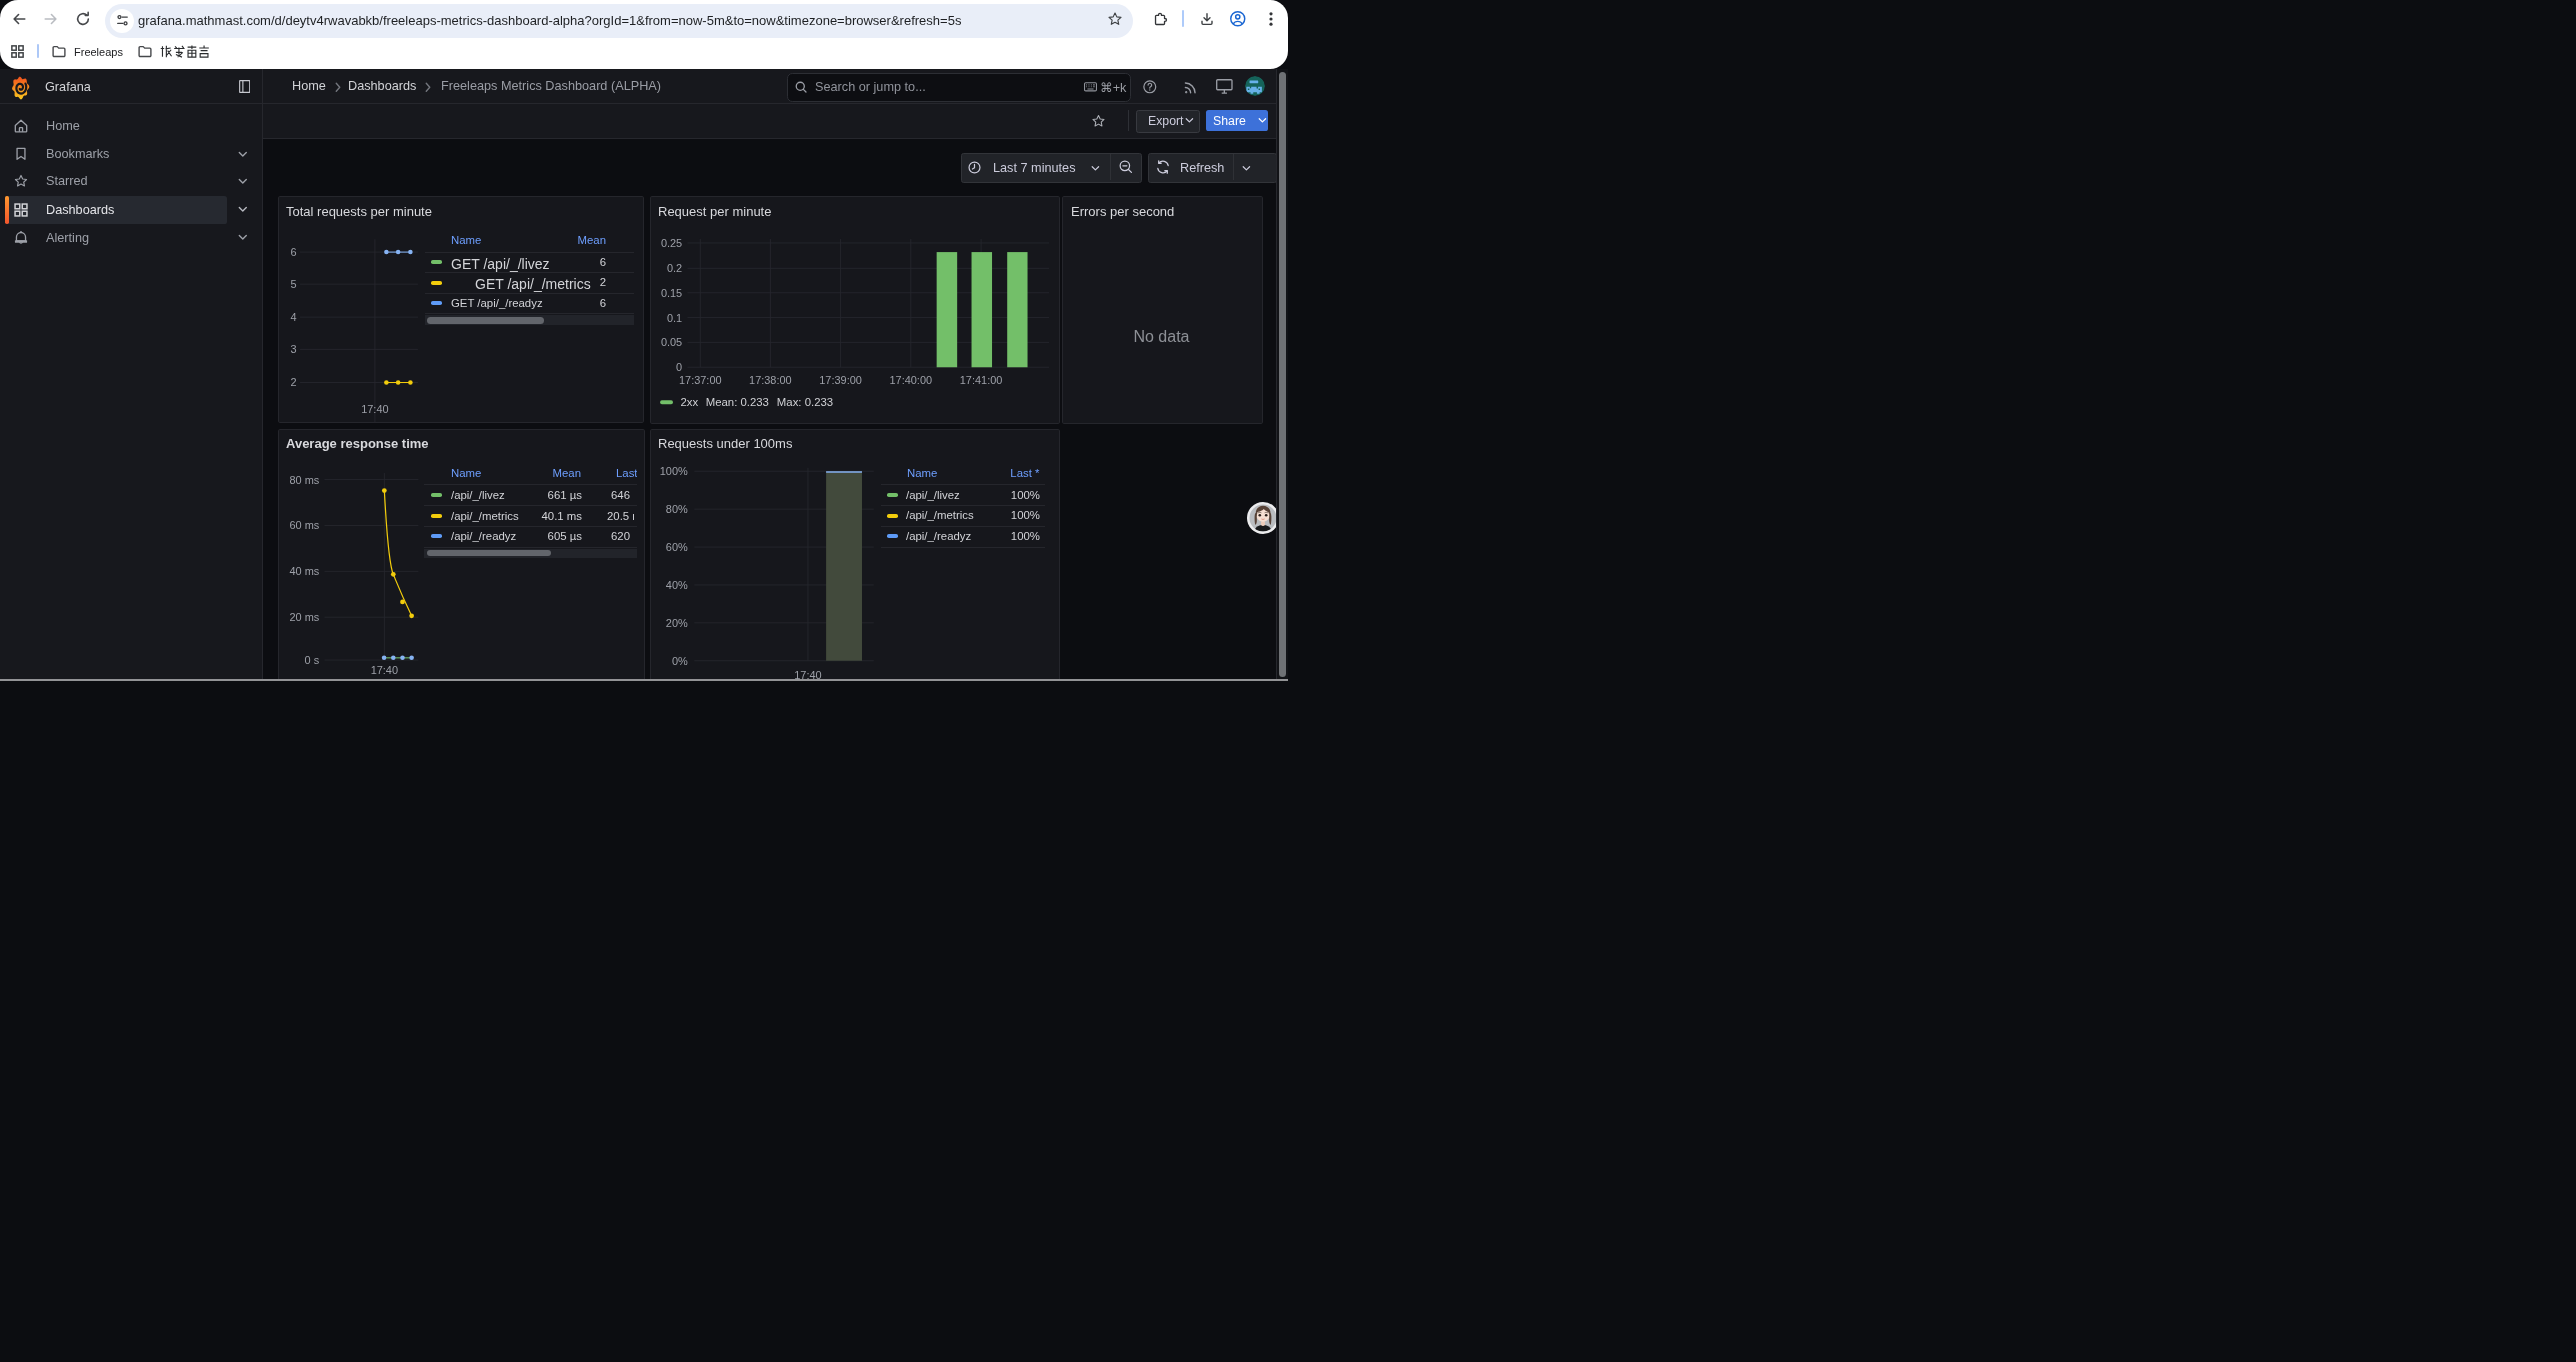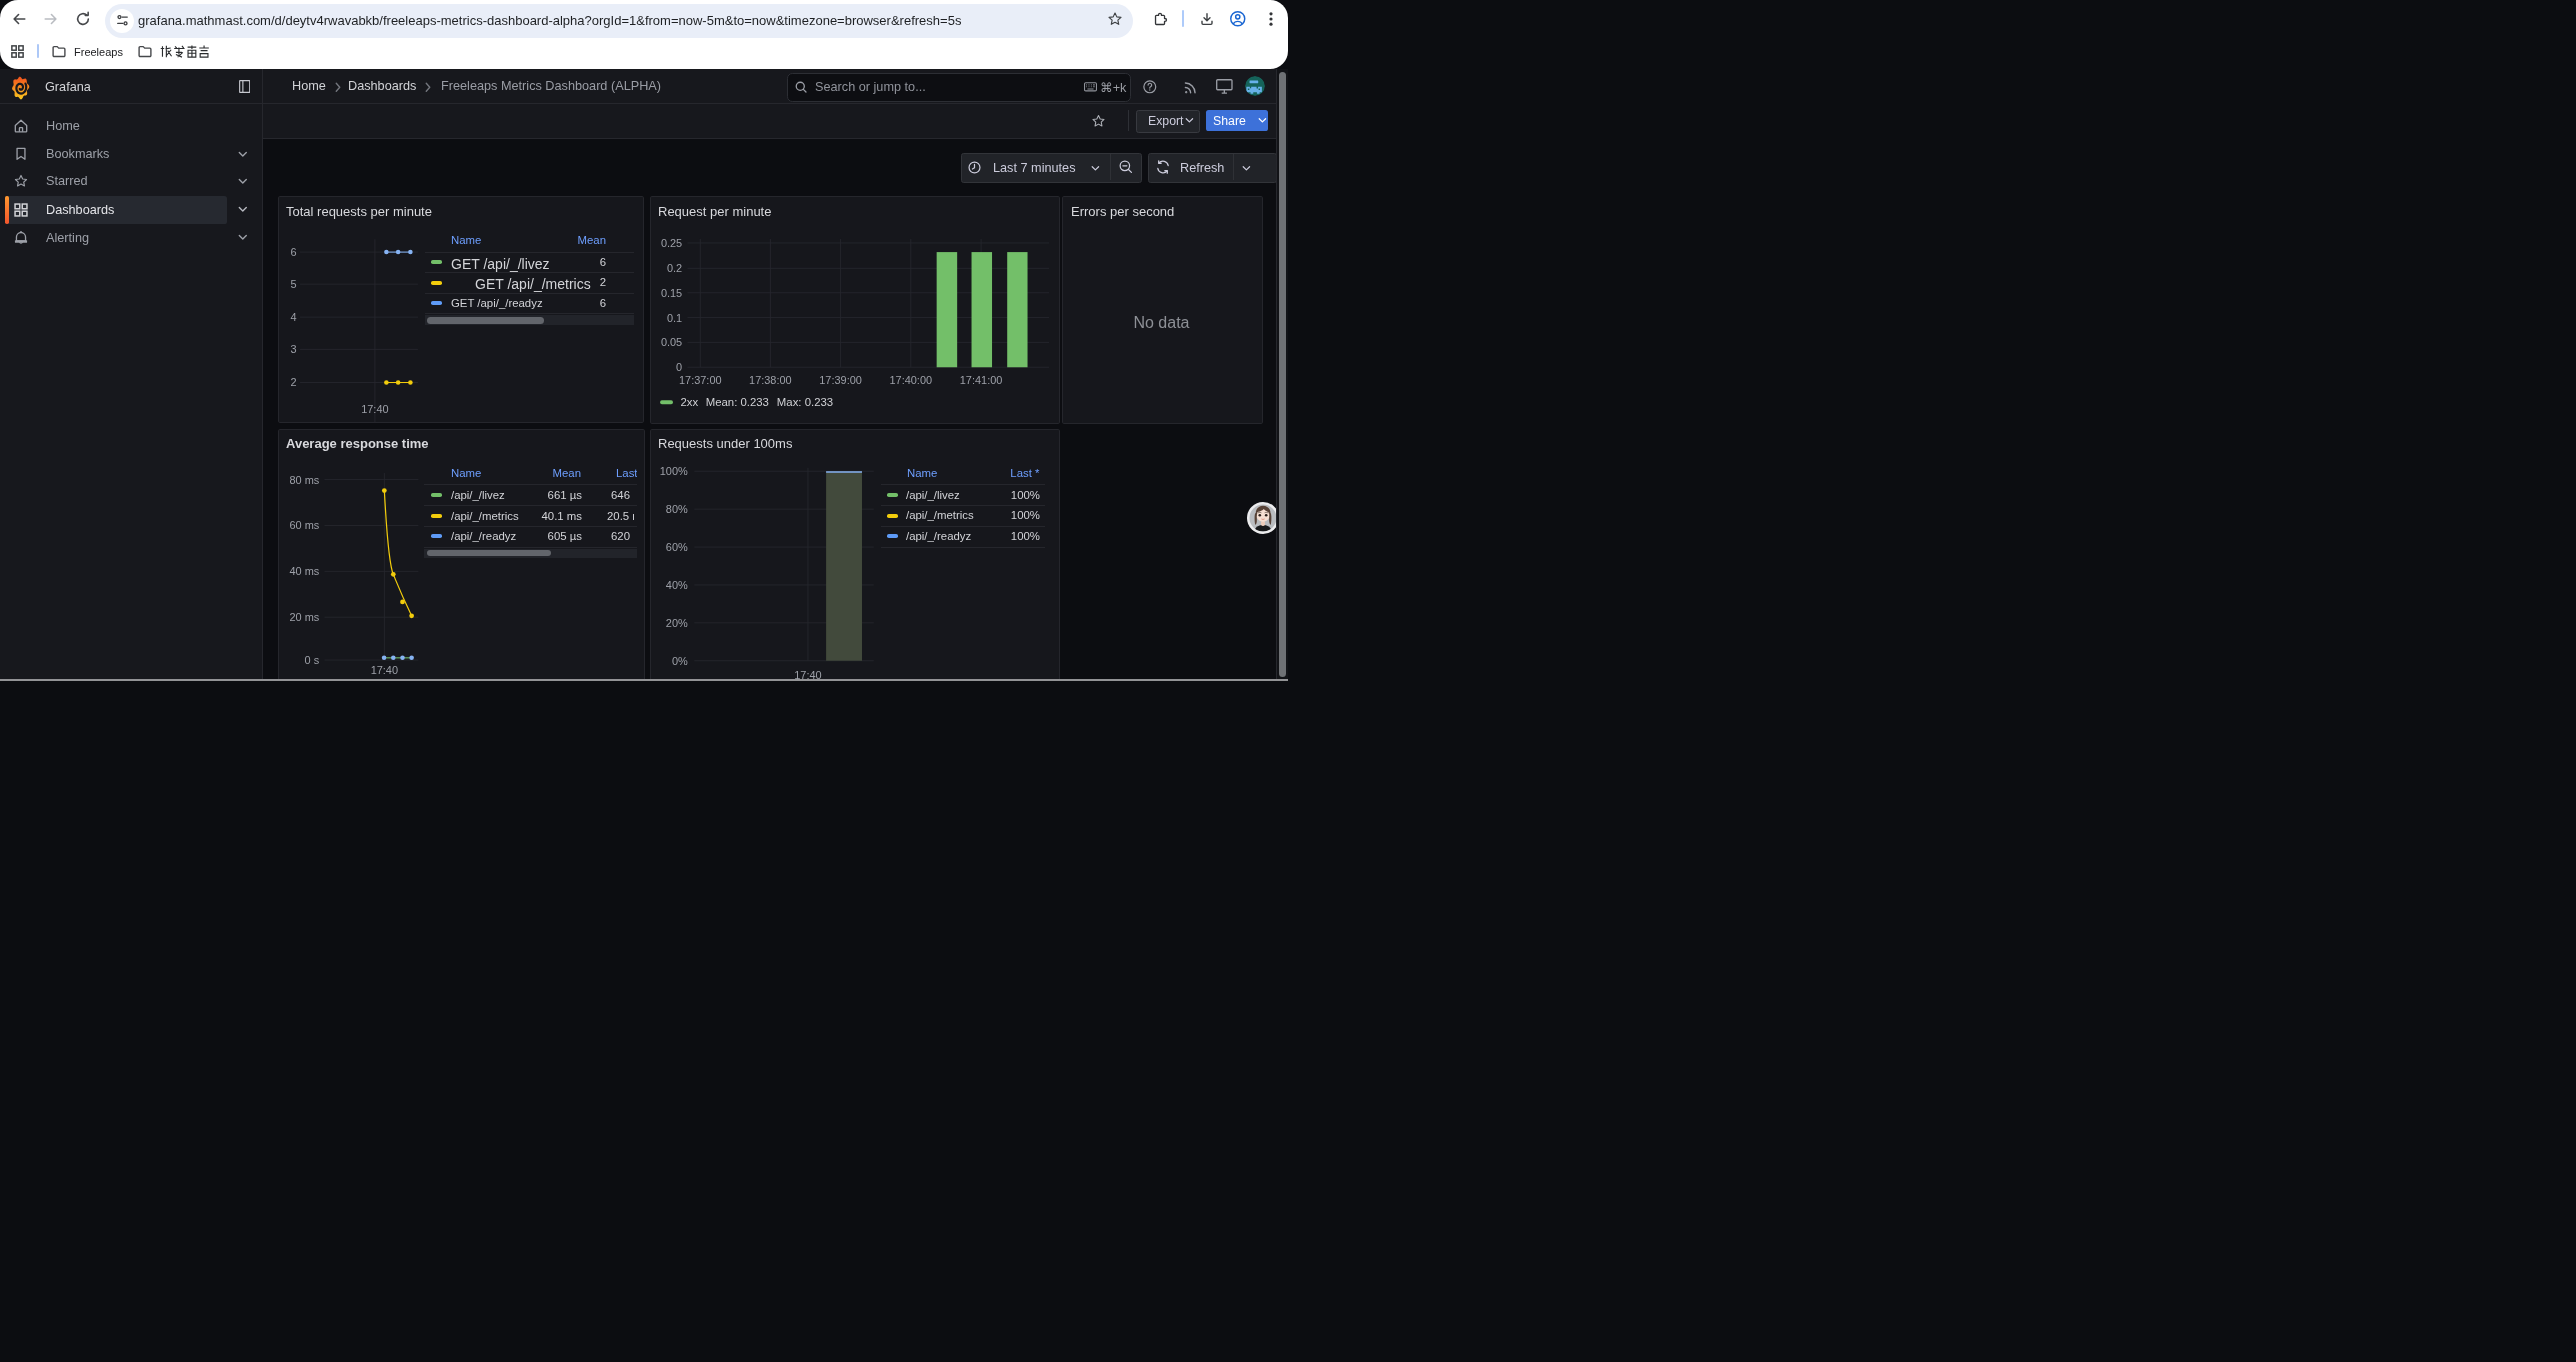--- a/index.html
+++ b/index.html
@@ -326,21 +326,21 @@
   <rect x="11.3" y="233.1" width="14.6" height="4.5" rx="2" fill="#73bf69"></rect>
   <g font-size="13" font-family="Liberation Sans">
     <text x="34.5" y="239.8" fill="#d0d1d5">2xx</text>
     <text x="63.3" y="239.8" fill="#d0d1d5">Mean: 0.233</text>
     <text x="144.5" y="239.8" fill="#d0d1d5">Max: 0.233</text>
   </g>
 </svg>
 
 <div class="a" style="left:1062px;top:196px;width:199px;height:226px;background:#16171c;border:0.9px solid #25262c;border-radius:1.8px;"></div>
 <div class="a" style="left:1071px;top:204px;font-size:13px;font-weight:500;color:#d8d9dd;">Errors per second</div>
-<div class="a" style="left:1062px;top:314px;width:199px;text-align:center;font-size:16px;color:#8d9096;">No data</div>
+<div class="a" style="left:1062px;top:328px;width:199px;text-align:center;font-size:16px;color:#8d9096;">No data</div>
 
 <div class="a" style="left:278px;top:429px;width:365px;height:253px;background:#16171c;border:0.9px solid #25262c;border-radius:1.8px;"></div>
 <div class="a" style="left:286px;top:436px;font-size:13px;font-weight:700;color:#d8d9dd;">Average response time</div>
 <svg class="a ic" style="left:278px;top:431px" width="365" height="251" viewBox="0 0 416 286">
   <g stroke="#26272e" stroke-width="1">
     <path d="M53 55.3h107M53 107.6h107M53 159.9h107M53 212.2h107M53 261h107"></path>
     <path d="M121.2 47.9v213.1"></path>
   </g>
   <g font-size="12.5" fill="#9da0a8" font-family="Liberation Sans">
     <text x="47" y="59.8" text-anchor="end">80 ms</text>

